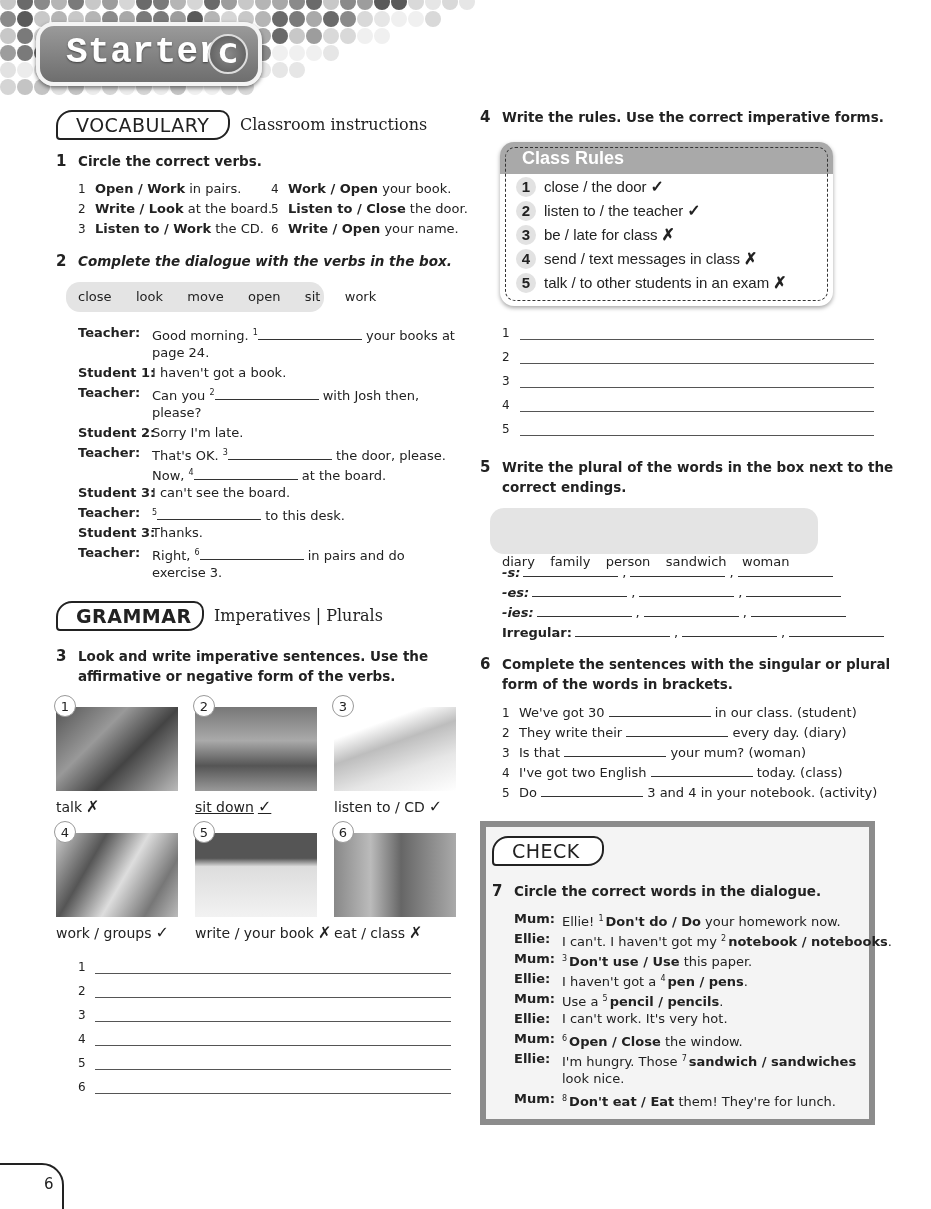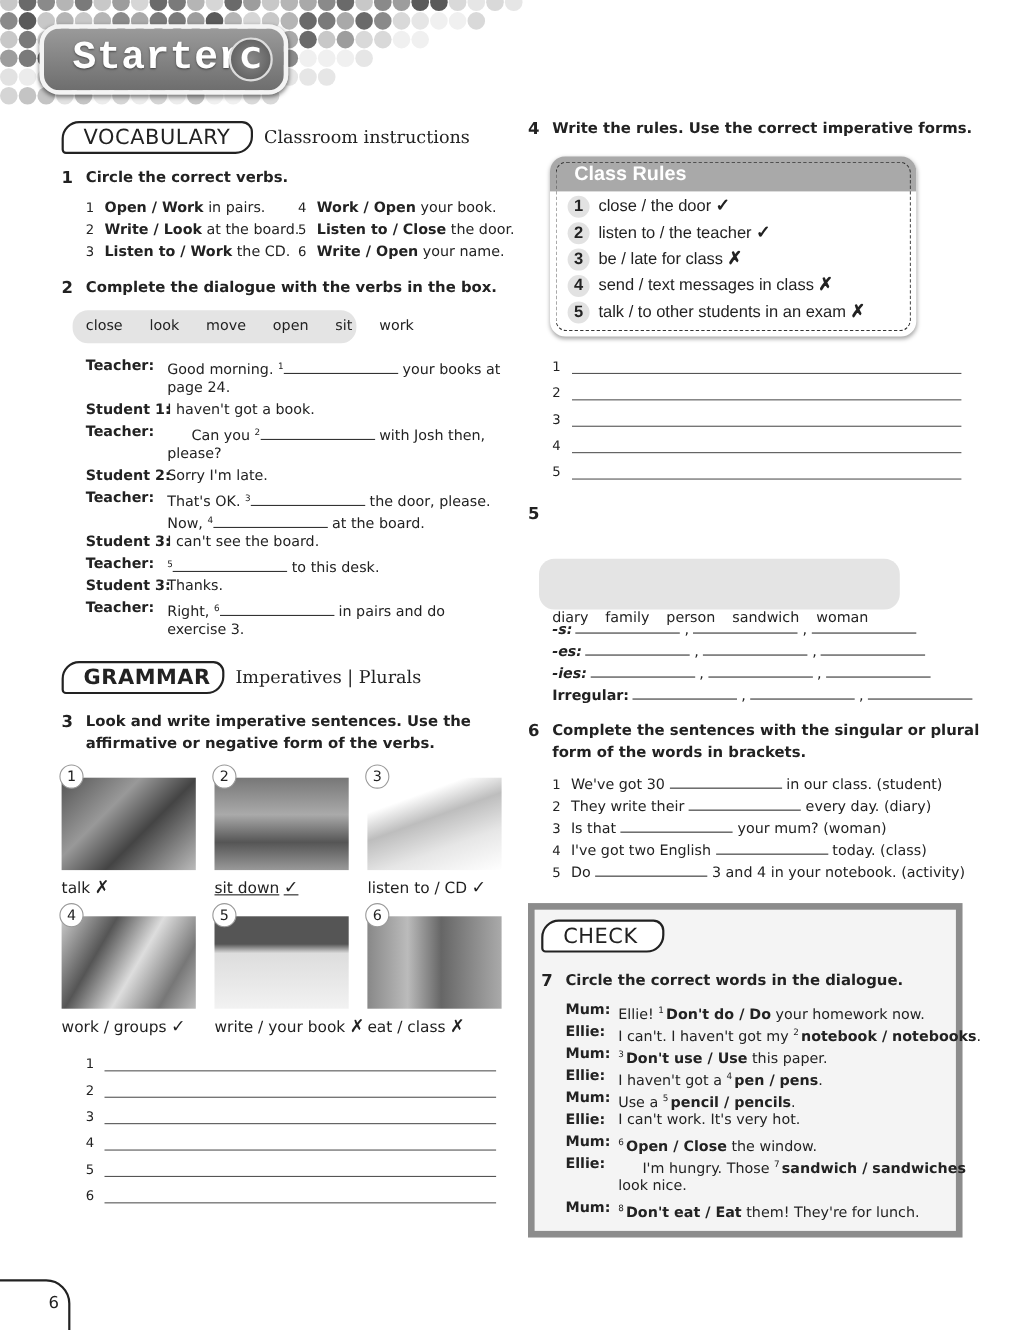--- a/index.html
+++ b/index.html
@@ -204,31 +204,31 @@
 <div id="ex1-items">
     <div class="txt" style="left: 78px; top: 179px;"><span style="font-size: 12px; display: inline-block; width: 17px;">1</span><span class="b">Open / Work</span><span> in pairs.</span></div>
     <div class="txt" style="left: 78px; top: 199px;"><span style="font-size: 12px; display: inline-block; width: 17px;">2</span><span class="b">Write / Look</span><span> at the board.</span></div>
     <div class="txt" style="left: 78px; top: 219px;"><span style="font-size: 12px; display: inline-block; width: 17px;">3</span><span class="b">Listen to / Work</span><span> the CD.</span></div>
     <div class="txt" style="left: 271px; top: 179px;"><span style="font-size: 12px; display: inline-block; width: 17px;">4</span><span class="b">Work / Open</span><span> your book.</span></div>
     <div class="txt" style="left: 271px; top: 199px;"><span style="font-size: 12px; display: inline-block; width: 17px;">5</span><span class="b">Listen to / Close</span><span> the door.</span></div>
     <div class="txt" style="left: 271px; top: 219px;"><span style="font-size: 12px; display: inline-block; width: 17px;">6</span><span class="b">Write / Open</span><span> your name.</span></div>
   </div>
 
 <div class="ex-num" style="left:56px;top:252px;">2</div>
-<div class="ex-title" style="left:78px;top:251px;">Complete the dialogue with the verbs in the box.</div>
+<div class="ex-title" style="left:78px;top:251px;font-style:italic;">Complete the dialogue with the verbs in the box.</div>
 <div class="wordbox" style="left:66px;top:282px;width:258px;height:30px;line-height:30px;padding-left:12px;box-sizing:border-box;word-spacing:4px;white-space:pre;">close   look   move   open   sit   work</div>
 
 <div id="ex2-dialogue">
     <span class="txt b" style="left: 78px; top: 323px;">Teacher:</span>
     <div class="txt" style="left: 152px; top: 323px;"><span>Good morning. </span><span class="sup">1</span><span class="blank" style="width: 104px;"></span><span> your books at</span></div>
     <span class="txt" style="left: 152px; top: 343px;">page 24.</span>
     <span class="txt b" style="left: 78px; top: 363px;">Student 1:</span>
     <div class="txt" style="left: 152px; top: 363px;"><span>I haven't got a book.</span><span></span></div>
     <span class="txt b" style="left: 78px; top: 383px;">Teacher:</span>
-    <div class="txt" style="left: 152px; top: 383px; margin-left: 22px;"><span>Can you </span><span class="sup">2</span><span class="blank" style="width: 104px;"></span><span> with Josh then,</span></div>
+    <div class="txt" style="left: 152px; top: 383px;"><span>Can you </span><span class="sup">2</span><span class="blank" style="width: 104px;"></span><span> with Josh then,</span></div>
     <span class="txt" style="left: 152px; top: 403px;">please?</span>
     <span class="txt b" style="left: 78px; top: 423px;">Student 2:</span>
     <div class="txt" style="left: 152px; top: 423px;"><span>Sorry I'm late.</span><span></span></div>
     <span class="txt b" style="left: 78px; top: 443px;">Teacher:</span>
     <div class="txt" style="left: 152px; top: 443px;"><span>That's OK. </span><span class="sup">3</span><span class="blank" style="width: 104px;"></span><span> the door, please.</span></div>
     <div class="txt" style="left: 152px; top: 463px;"><span>Now, </span><span class="sup">4</span><span class="blank" style="width: 104px;"></span><span> at the board.</span></div>
     <span class="txt b" style="left: 78px; top: 483px;">Student 3:</span>
     <div class="txt" style="left: 152px; top: 483px;"><span>I can't see the board.</span><span></span></div>
     <span class="txt b" style="left: 78px; top: 503px;">Teacher:</span>
     <div class="txt" style="left: 152px; top: 503px;"><span></span><span class="sup">5</span><span class="blank" style="width: 104px;"></span><span> to this desk.</span></div>
@@ -306,20 +306,22 @@
     <span class="line-num" style="left: 502px; top: 374px;">3</span>
     <div class="line" style="left: 520px; width: 354px; top: 387px;"></div>
     <span class="line-num" style="left: 502px; top: 398px;">4</span>
     <div class="line" style="left: 520px; width: 354px; top: 411px;"></div>
     <span class="line-num" style="left: 502px; top: 422px;">5</span>
     <div class="line" style="left: 520px; width: 354px; top: 435px;"></div>
   </div>
 
 <div class="ex-num" style="left:480px;top:458px;">5</div>
 <div class="ex-title" style="left:502px;top:457px;">
+  <div>Write the plural of the words in the box next to the</div>
+  <div>correct endings.</div>
 </div>
 <div class="wordbox" style="left:490px;top:508px;width:328px;height:46px;padding:4px 0 0 12px;box-sizing:border-box;line-height:20px;white-space:pre;word-spacing:1px;">
   <div>diary   family   person   sandwich   woman</div>
 </div>
 <div id="ex5-endings">
     <div class="txt" style="left: 502px; top: 563px;"><span class="b" style="font-style: italic; margin-right: 3px;">-s:</span><span class="blank" style="width: 95px;"></span><span style="margin: 0px 4px;">,</span><span class="blank" style="width: 95px;"></span><span style="margin: 0px 4px;">,</span><span class="blank" style="width: 95px;"></span></div>
     <div class="txt" style="left: 502px; top: 583px;"><span class="b" style="font-style: italic; margin-right: 3px;">-es:</span><span class="blank" style="width: 95px;"></span><span style="margin: 0px 4px;">,</span><span class="blank" style="width: 95px;"></span><span style="margin: 0px 4px;">,</span><span class="blank" style="width: 95px;"></span></div>
     <div class="txt" style="left: 502px; top: 603px;"><span class="b" style="font-style: italic; margin-right: 3px;">-ies:</span><span class="blank" style="width: 95px;"></span><span style="margin: 0px 4px;">,</span><span class="blank" style="width: 95px;"></span><span style="margin: 0px 4px;">,</span><span class="blank" style="width: 95px;"></span></div>
     <div class="txt" style="left: 502px; top: 623px;"><span class="b" style="margin-right: 3px;">Irregular:</span><span class="blank" style="width: 95px;"></span><span style="margin: 0px 4px;">,</span><span class="blank" style="width: 95px;"></span><span style="margin: 0px 4px;">,</span><span class="blank" style="width: 95px;"></span></div>
   </div>
@@ -350,21 +352,21 @@
     <div class="txt" style="left: 562px; top: 949px;"><span></span><span class="sup" style="margin-right: 2px;">3</span><span class="b">Don't use / Use</span><span> this paper.</span></div>
     <span class="txt b" style="left: 514px; top: 969px;">Ellie:</span>
     <div class="txt" style="left: 562px; top: 969px;"><span>I haven't got a </span><span class="sup" style="margin-right: 2px;">4</span><span class="b">pen / pens</span><span>.</span></div>
     <span class="txt b" style="left: 514px; top: 989px;">Mum:</span>
     <div class="txt" style="left: 562px; top: 989px;"><span>Use a </span><span class="sup" style="margin-right: 2px;">5</span><span class="b">pencil / pencils</span><span>.</span></div>
     <span class="txt b" style="left: 514px; top: 1009px;">Ellie:</span>
     <div class="txt" style="left: 562px; top: 1009px;"><span>I can't work. It's very hot.</span><span></span></div>
     <span class="txt b" style="left: 514px; top: 1029px;">Mum:</span>
     <div class="txt" style="left: 562px; top: 1029px;"><span></span><span class="sup" style="margin-right: 2px;">6</span><span class="b">Open / Close</span><span> the window.</span></div>
     <span class="txt b" style="left: 514px; top: 1049px;">Ellie:</span>
-    <div class="txt" style="left: 584px; top: 1049px;"><span>I'm hungry. Those </span><span class="sup" style="margin-right: 2px;">7</span><span class="b">sandwich / sandwiches</span><span></span></div>
+    <div class="txt" style="left: 562px; top: 1049px;"><span>I'm hungry. Those </span><span class="sup" style="margin-right: 2px;">7</span><span class="b">sandwich / sandwiches</span><span></span></div>
     <span class="txt" style="left: 562px; top: 1069px;">look nice.</span>
     <span class="txt b" style="left: 514px; top: 1089px;">Mum:</span>
     <div class="txt" style="left: 562px; top: 1089px;"><span></span><span class="sup" style="margin-right: 2px;">8</span><span class="b">Don't eat / Eat</span><span> them! They're for lunch.</span></div>
   </div>
 
 <div class="page-tab">
   <span class="abs" style="left:44px;top:10px;font-size:15px;">6</span>
 </div>
 
 </body></html>

